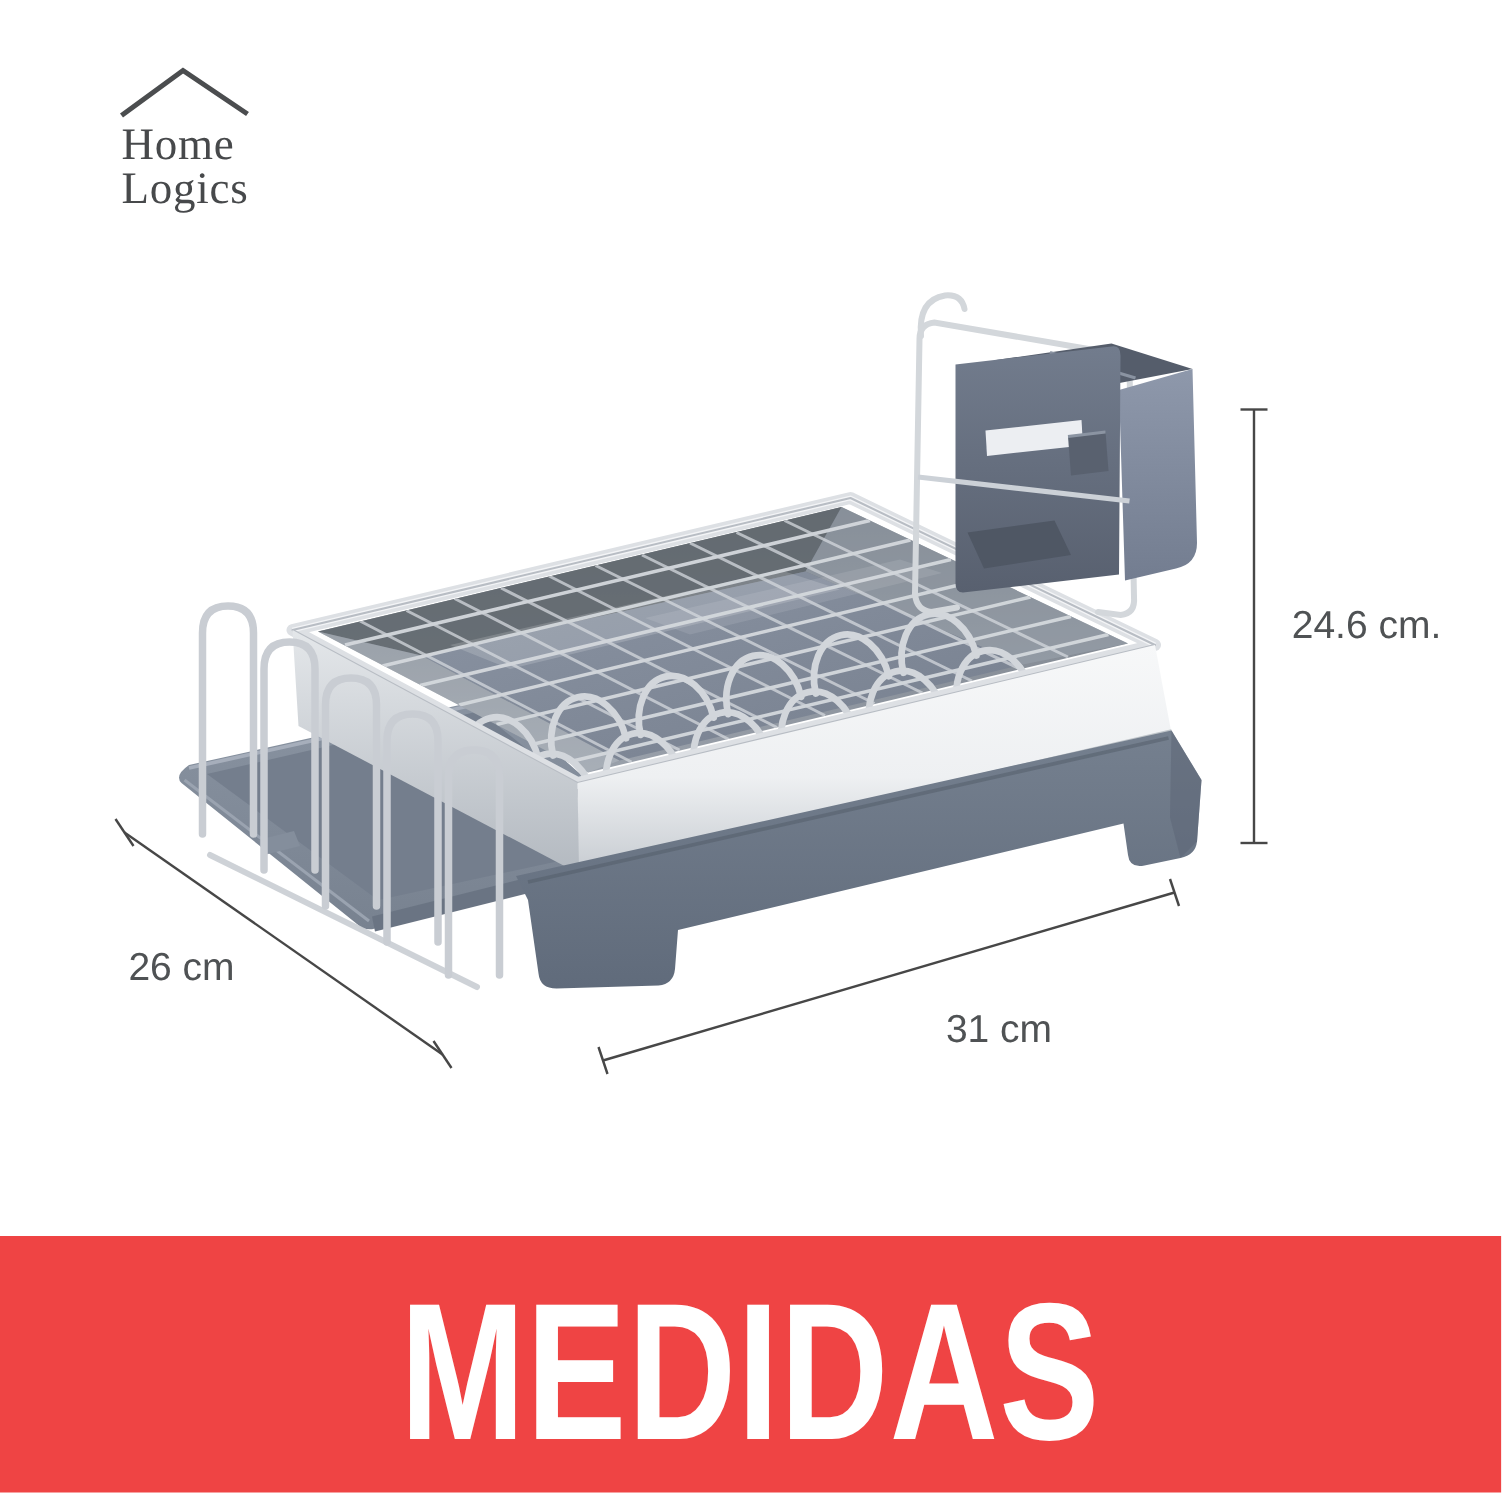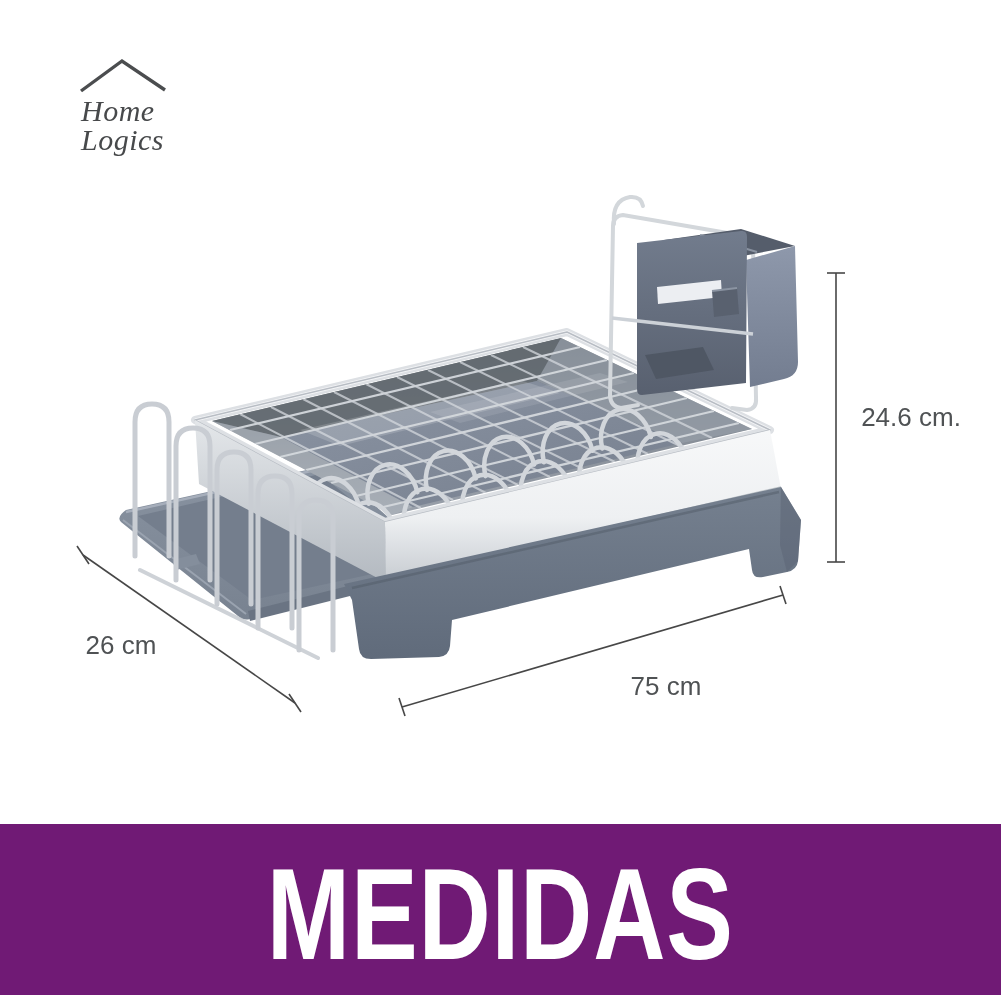--- a/index.html
+++ b/index.html
@@ -2,39 +2,39 @@
 <html><head>
 <meta charset="utf-8">
 <style>
   html,body{margin:0;padding:0;background:#ffffff;}
   .stage{
     position:relative;width:1001px;height:1001px;background:#ffffff;overflow:hidden;
     font-family:"Liberation Sans", sans-serif;
   }
   .art{position:absolute;left:0;top:0;width:1001px;height:1001px;}
   
-  .logo{position:absolute;left:80px;top:58px;width:130px;height:110px;font-style:italic;}
+  .logo{position:absolute;left:80px;top:44px;width:130px;height:110px;}
   .logo svg{position:absolute;left:0;top:0;}
   .logo .brand-text{
     position:absolute;left:1px;top:38px;
     font-family:"Liberation Serif", serif;
     font-size:30px;line-height:29px;color:#47494b;letter-spacing:0.5px;
   }
   
   .dim-label{
     position:absolute;color:#4f5254;font-size:26px;white-space:nowrap;
     transform:translate(-50%,-50%);
   }
   .dim-height{left:911px;top:417px;}
   .dim-depth{left:121px;top:645px;}
   .dim-length{left:666px;top:686px;}
   
   .banner{
     position:absolute;left:0;top:824px;width:1001px;height:171px;
-    background:#701a75;display:flex;align-items:center;justify-content:center;
+    background:#ef4444;display:flex;align-items:center;justify-content:center;
   }
   .banner .title{
     color:#ffffff;font-weight:bold;font-size:130px;letter-spacing:1px;
     transform:scaleX(0.77) translateY(4px);transform-origin:center;
     white-space:nowrap;
   }
 </style>
 </head>
 <body>
 
@@ -224,19 +224,19 @@
       <polyline points="1,33 42,3 85,32" fill="none" stroke="#4b4d4f" stroke-width="3.4"></polyline>
     </svg>
     <div class="brand-text">
       <div>Home</div>
       <div>Logics</div>
     </div>
   </div>
 
   <div class="dim-label dim-height">24.6 cm.</div>
   <div class="dim-label dim-depth">26 cm</div>
-  <div class="dim-label dim-length">75 cm</div>
+  <div class="dim-label dim-length">31 cm</div>
 
   <div class="banner">
     <div class="title">MEDIDAS</div>
   </div>
 
 </div>
 
 </body></html>

